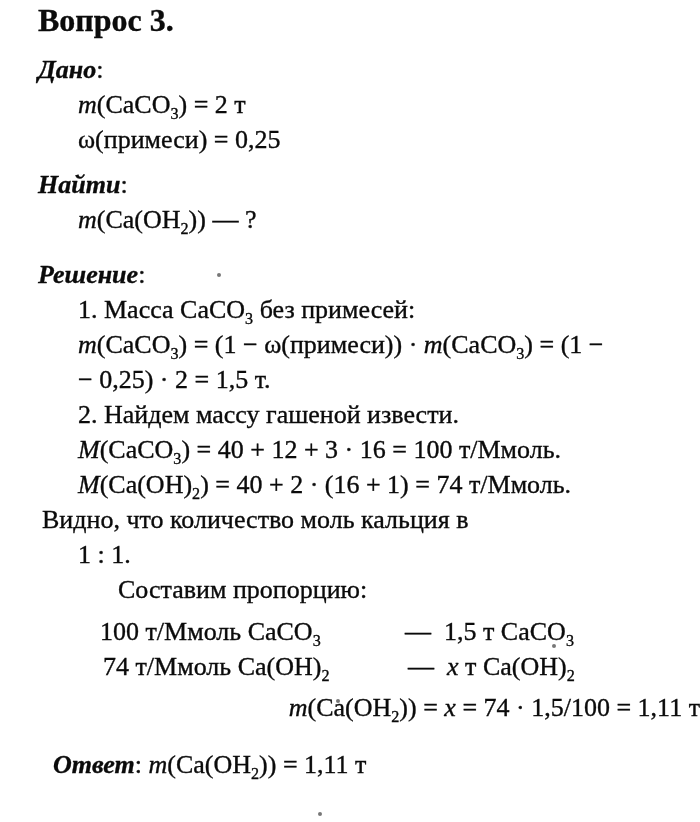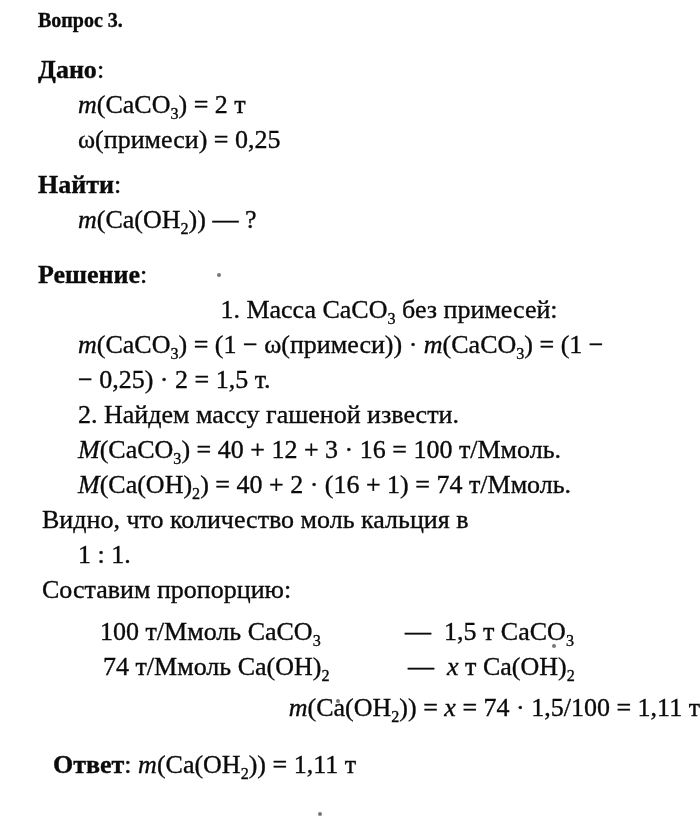--- a/index.html
+++ b/index.html
@@ -9,24 +9,24 @@
     background:#ffffff;
     color:#0b0b0b;
     font-family:"Liberation Serif","DejaVu Serif",serif;
     font-size:26px;
     line-height:35px;
     overflow:hidden;
     -webkit-text-stroke:0.35px currentColor;
   }
   .doc { position:absolute; top:3px; left:0; width:100%; }
   .line { white-space:pre; min-height:35px; }
-  .title-line { font-size:20px; }
+  .title-line { font-size:32px; }
   .bd { font-weight:bold; }
   .it { font-style:italic; }
-  .bi { font-weight:bold; }
+  .bi { font-weight:bold; font-style:italic; }
   sub.sb { font-size:0.62em; line-height:0; }
   .prop-left  { display:inline-block; width:292px; white-space:pre; }
   .prop-dash  { display:inline-block; width:52px; text-align:center; white-space:pre; }
   .prop-right { display:inline-block; white-space:pre; }
   .dot {
     position:absolute; width:4px; height:4px;
     background:#4a4a4a; border-radius:50%; opacity:0.75;
   }
 </style>
 </head>
@@ -34,29 +34,29 @@
 
 <div class="page">
   <div class="doc">
       <div class="line title-line" style="margin-left: 38px;"><span class="bd">Вопрос 3.</span></div>
       <div class="line" style="margin-top: 14px; margin-left: 38px;"><span class="bi">Дано</span><span class="">:</span></div>
       <div class="line" style="margin-left: 78px;"><span class="it">m</span><span class="">(CaCO</span><sub class="sb">3</sub><span class="">) = 2 т</span></div>
       <div class="line" style="margin-left: 78px;"><span class="">ω(примеси) = 0,25</span></div>
       <div class="line" style="margin-top: 10px; margin-left: 38px;"><span class="bi">Найти</span><span class="">:</span></div>
       <div class="line" style="margin-left: 78px;"><span class="it">m</span><span class="">(Ca(OH</span><sub class="sb">2</sub><span class="">)) — ?</span></div>
       <div class="line" style="margin-top: 20px; margin-left: 38px;"><span class="bi">Решение</span><span class="">:</span></div>
-      <div class="line" style="margin-left: 78px; text-align: center;"><span class="">1. Масса CaCO</span><sub class="sb">3</sub><span class=""> без примесей:</span></div>
+      <div class="line" style="margin-left: 78px;"><span class="">1. Масса CaCO</span><sub class="sb">3</sub><span class=""> без примесей:</span></div>
       <div class="line" style="margin-left: 78px; font-family: Liberation Serif, serif;"><span class="it">m</span><span class="">(CaCO</span><sub class="sb">3</sub><span class="">) = (1 − ω(примеси)) · </span><span class="it">m</span><span class="">(CaCO</span><sub class="sb">3</sub><span class="">) = (1 −</span></div>
       <div class="line" style="margin-left: 78px;"><span class="">− 0,25) · 2 = 1,5 т.</span></div>
       <div class="line" style="margin-left: 78px;"><span class="">2. Найдем массу гашеной извести.</span></div>
       <div class="line" style="margin-left: 78px;"><span class="it">M</span><span class="">(CaCO</span><sub class="sb">3</sub><span class="">) = 40 + 12 + 3 · 16 = 100 т/Ммоль.</span></div>
       <div class="line" style="margin-left: 78px;"><span class="it">M</span><span class="">(Ca(OH)</span><sub class="sb">2</sub><span class="">) = 40 + 2 · (16 + 1) = 74 т/Ммоль.</span></div>
       <div class="line" style="margin-left: 42px;"><span class="">Видно, что количество моль кальция в</span></div>
       <div class="line" style="margin-left: 78px;"><span class="">1 : 1.</span></div>
-      <div class="line" style="margin-left: 42px;"><span class="">Составим пропорцию:</span></div>
+      <div class="line" style="margin-left: 118px;"><span class="">Составим пропорцию:</span></div>
       <div class="line" style="margin-top: 7px; margin-left: 100px;"><span class="prop-left"><span class="">100 т/Ммоль CaCO</span><sub class="sb">3</sub></span><span class="prop-dash">—</span><span class="prop-right"><span class="">1,5 т CaCO</span><sub class="sb">3</sub></span></div>
       <div class="line" style="margin-left: 103px;"><span class="prop-left"><span class="">74 т/Ммоль Ca(OH)</span><sub class="sb">2</sub></span><span class="prop-dash">—</span><span class="prop-right"><span class="it">x</span><span class=""> т Ca(OH)</span><sub class="sb">2</sub></span></div>
       <div class="line" style="margin-top: 6px; margin-left: 78px; text-align: right;"><span class="it">m</span><span class="">(Ca(OH</span><sub class="sb">2</sub><span class="">)) = </span><span class="it">x</span><span class=""> = 74 · 1,5/100 = 1,11 т</span></div>
       <div class="line" style="margin-top: 22px; margin-left: 53px;"><span class="bi">Ответ</span><span class="">: </span><span class="it">m</span><span class="">(Ca(OH</span><sub class="sb">2</sub><span class="">)) = 1,11 т</span></div>
     </div>
 <div class="dot" style="left: 217px; top: 273px;"></div>
     <div class="dot" style="left: 552px; top: 644px;"></div>
     <div class="dot" style="left: 336px; top: 699px;"></div>
     <div class="dot" style="left: 318px; top: 812px;"></div>
   </div>

